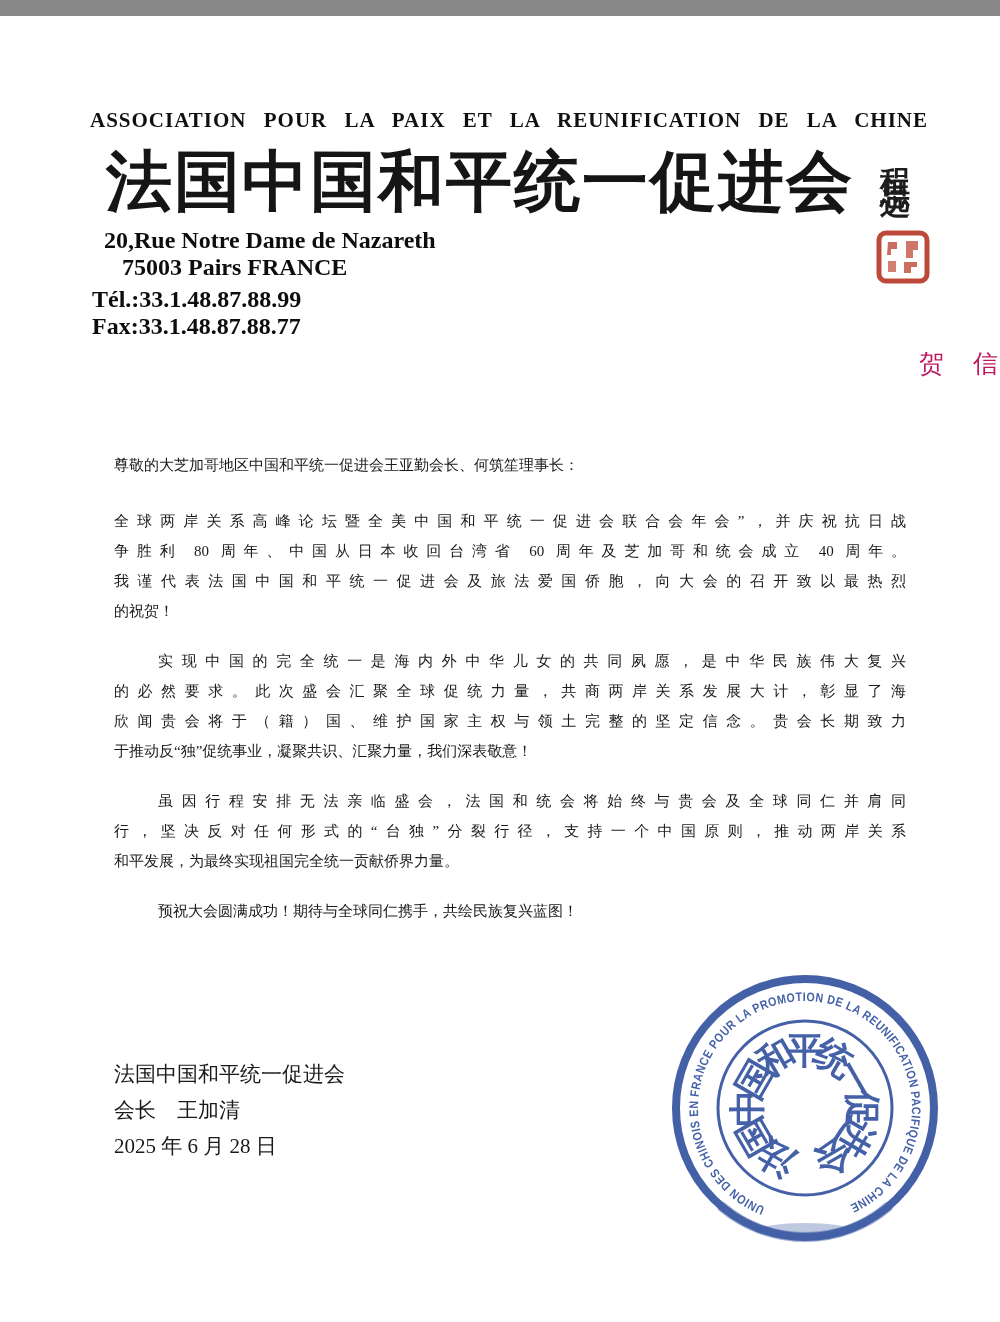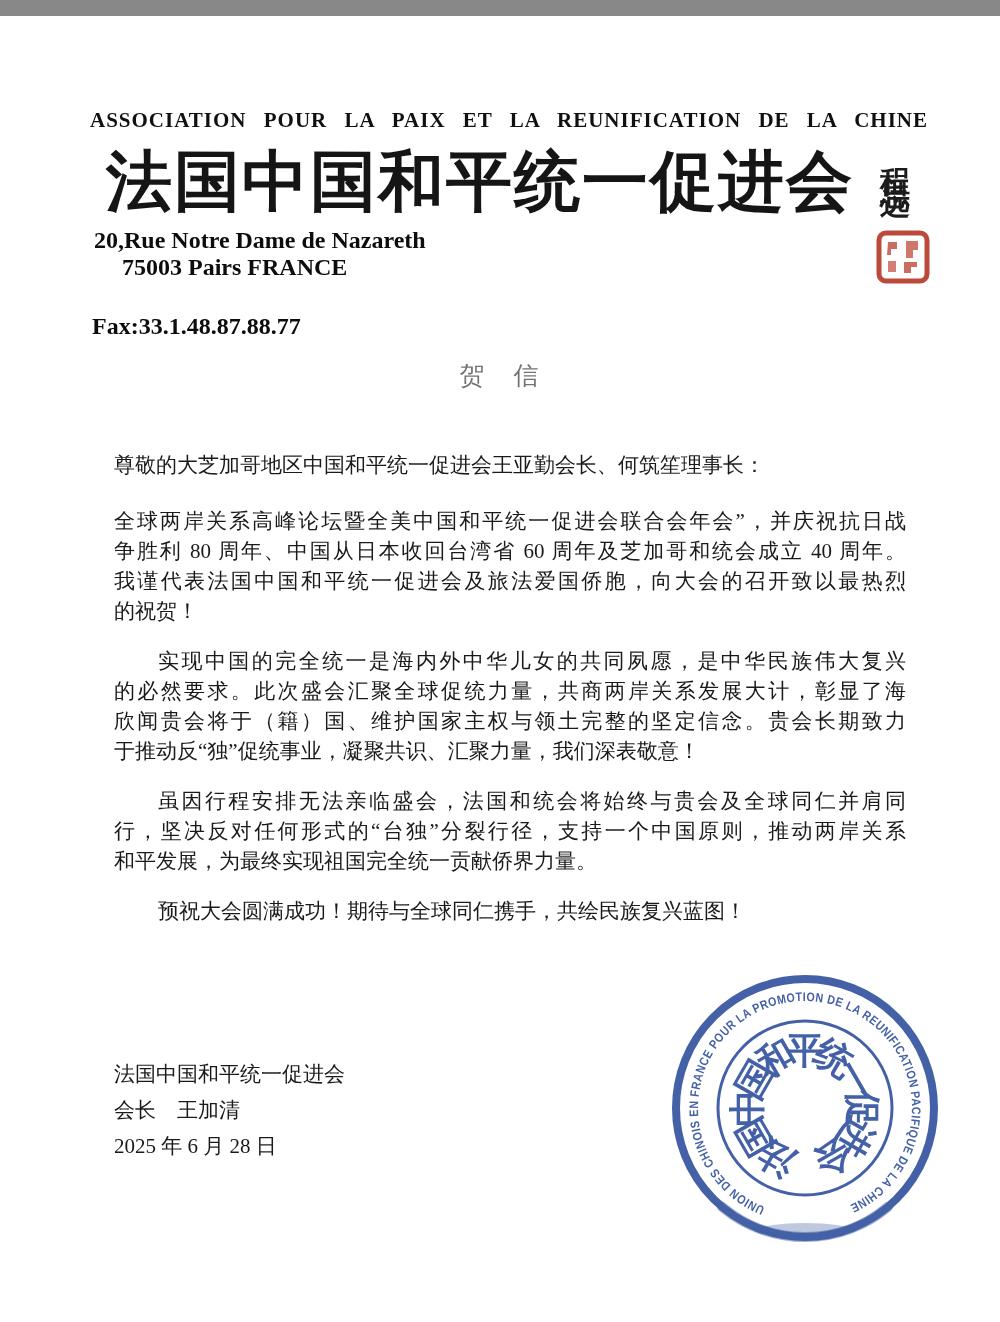--- a/index.html
+++ b/index.html
@@ -19,32 +19,32 @@
     font-size:66px; font-weight:900; letter-spacing:2px; line-height:80px;
     color:#151515; white-space:nowrap;
   }
   .calligrapher{
     position:absolute; left:874px; top:130px;
     writing-mode:vertical-rl; font-size:30px; font-weight:700;
     letter-spacing:9px; color:#1c1c1c;
   }
   .red-seal{position:absolute; left:876px; top:214px; width:54px; height:54px;}
   .addr{position:absolute; font-weight:bold; font-size:24px; color:#0d0d0d; white-space:nowrap;}
-  .addr1{left:94px;  top:211px;}
+  .addr1{left:104px;  top:211px;}
   .addr2{left:122px; top:238px;}
   .tel  {left:92px;  top:270px;}
   .fax  {left:92px;  top:297px;}
   
   .letter-title{
-    position:absolute; left:0; top:343px; width:100%;
-    text-align:center; font-size:25px; color:#737373; letter-spacing:2px;
+    position:absolute; left:0; top:331px; width:100%;
+    text-align:right; font-size:25px; color:#be185d; letter-spacing:2px;
   }
   .body-block{
     position:absolute; left:114px; top:434px; width:792px;
-    font-size:21px; line-height:30px; color:#1a1a1a;
+    font-size:15px; line-height:30px; color:#1a1a1a;
   }
   .line{min-height:30px;}
   .full{text-align:justify; text-align-last:justify;}
   .first{text-indent:44px;}
   .para{margin-top:20px;}
   .para-1{margin-top:26px;}
   .signoff{
     position:absolute; left:114px; top:1040px;
     font-size:21px; line-height:36px; color:#1a1a1a;
   }
@@ -68,20 +68,21 @@
         <path d="M12 12 h9 v7 h-6 v6 h-4 z" fill="#b5301f" opacity="0.8"></path>
         <path d="M30 11 h12 v9 h-5 v8 h-7 z" fill="#b5301f" opacity="0.75"></path>
         <path d="M12 31 h8 v11 h-8 z" fill="#b5301f" opacity="0.7"></path>
         <path d="M28 32 h13 v5 h-6 v6 h-7 z" fill="#b5301f" opacity="0.8"></path>
       </g>
     </svg>
   </div>
 
   <div class="addr addr1">20,Rue Notre Dame de Nazareth</div>
   <div class="addr addr2">75003 Pairs FRANCE</div>
+  <div class="addr tel">Tél.:33.1.48.87.88.99</div>
   <div class="addr fax">Fax:33.1.48.87.88.77</div>
 
   <div class="letter-title">贺　信</div>
 
   <div class="body-block">
     <div class="line">尊敬的大芝加哥地区中国和平统一促进会王亚勤会长、何筑笙理事长：</div>
 
     <div class="para para-1">
       <div class="line full">全球两岸关系高峰论坛暨全美中国和平统一促进会联合会年会”，并庆祝抗日战</div>
       <div class="line full">争胜利 80 周年、中国从日本收回台湾省 60 周年及芝加哥和统会成立 40 周年。</div>

